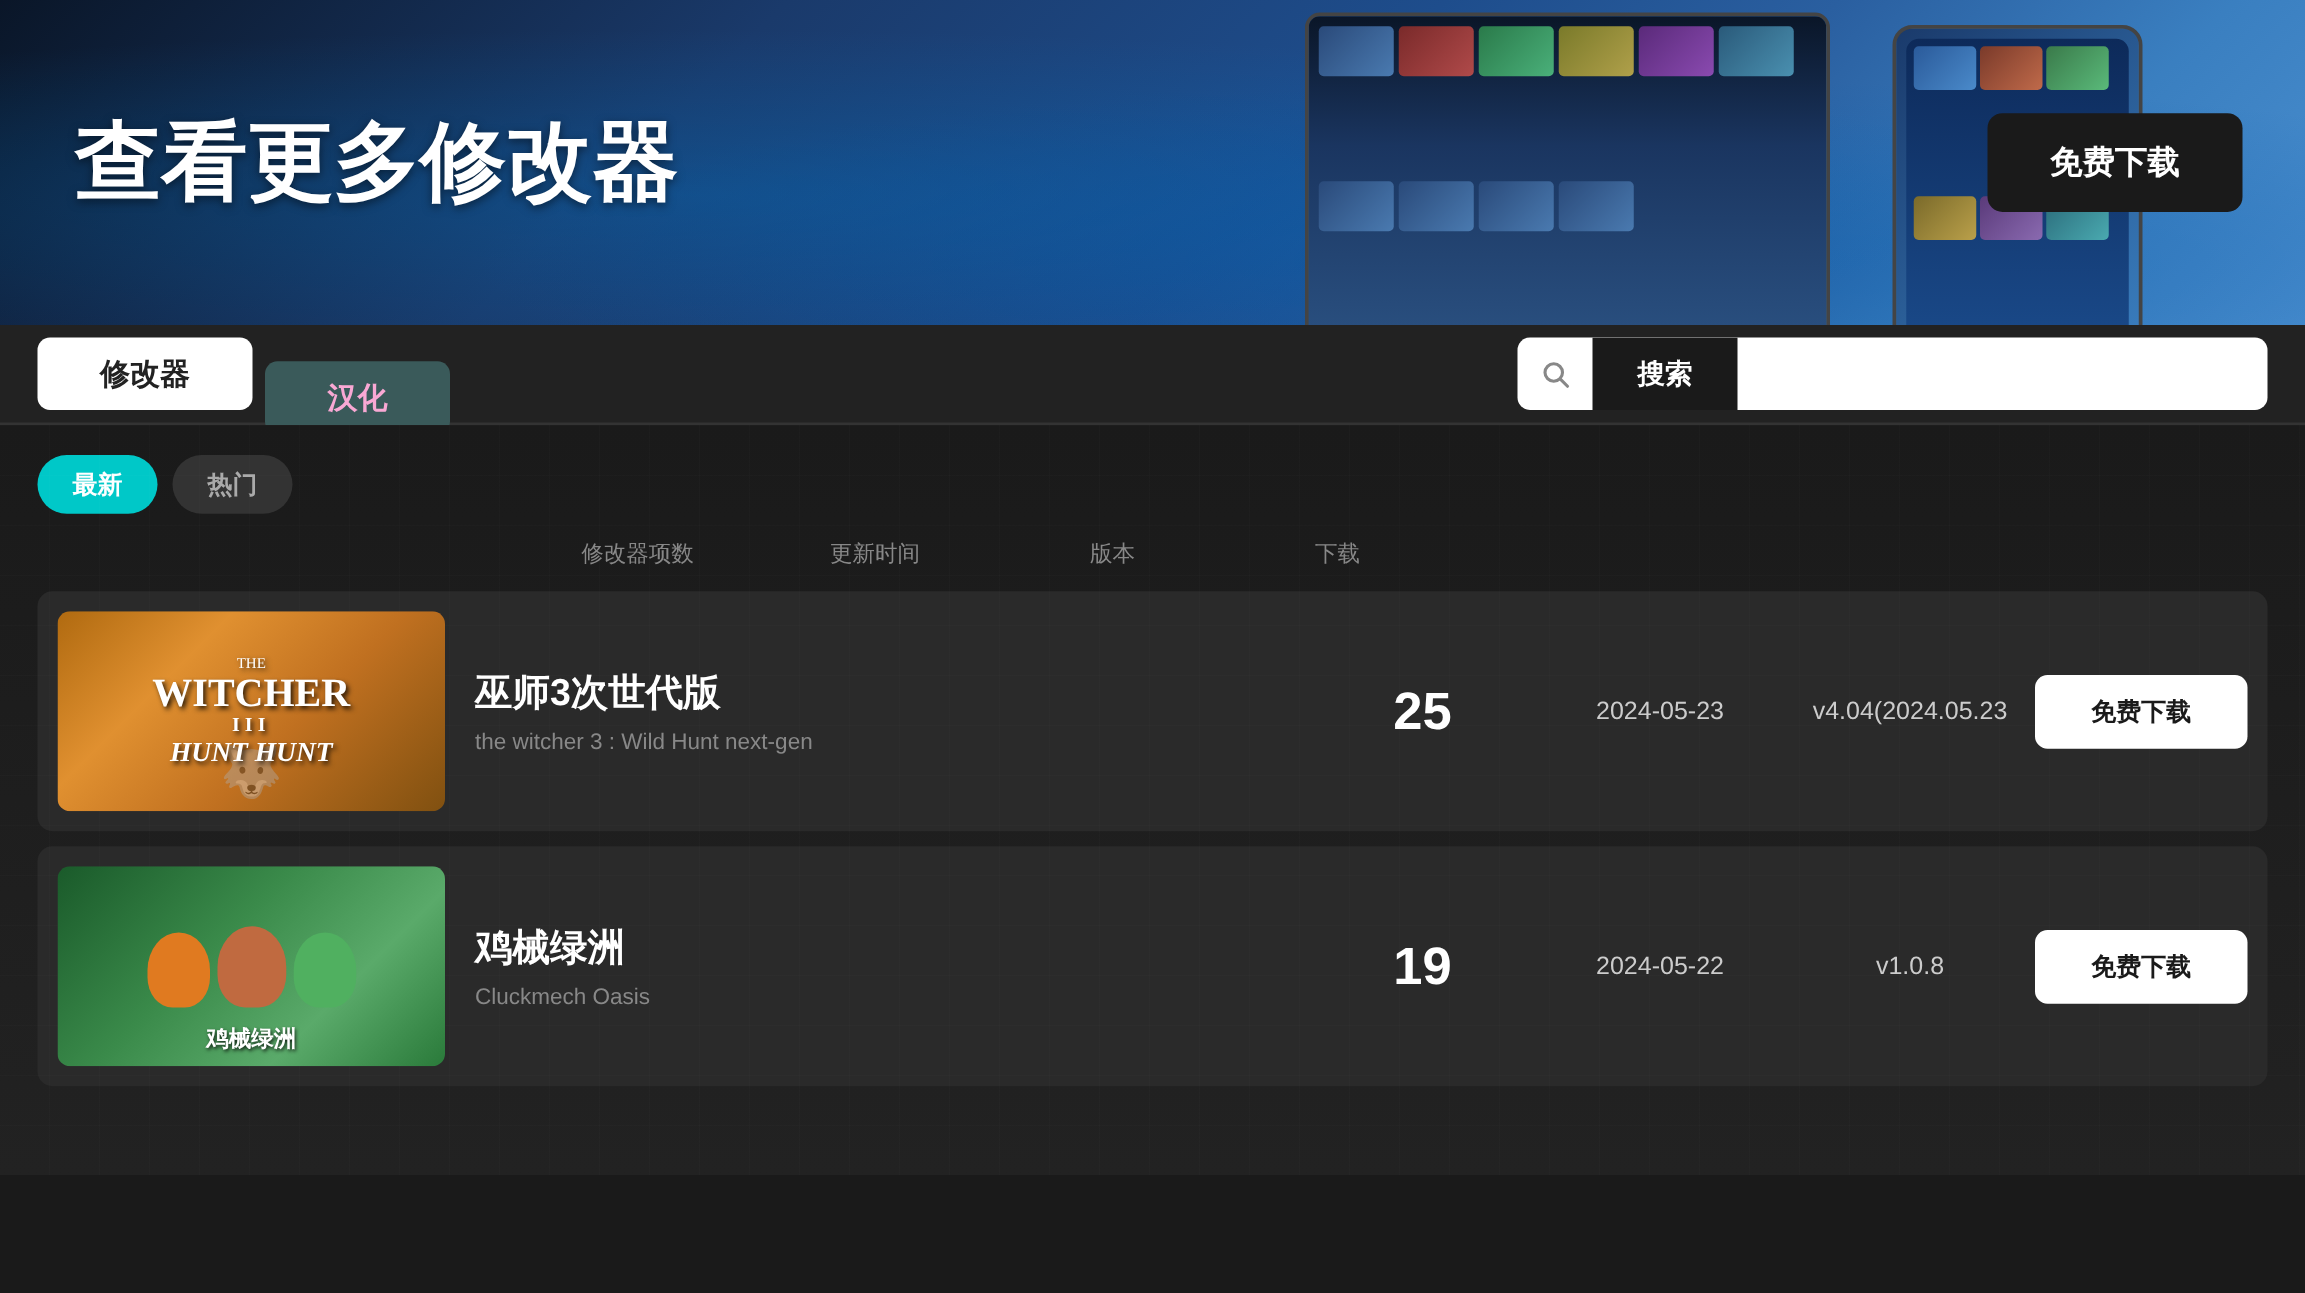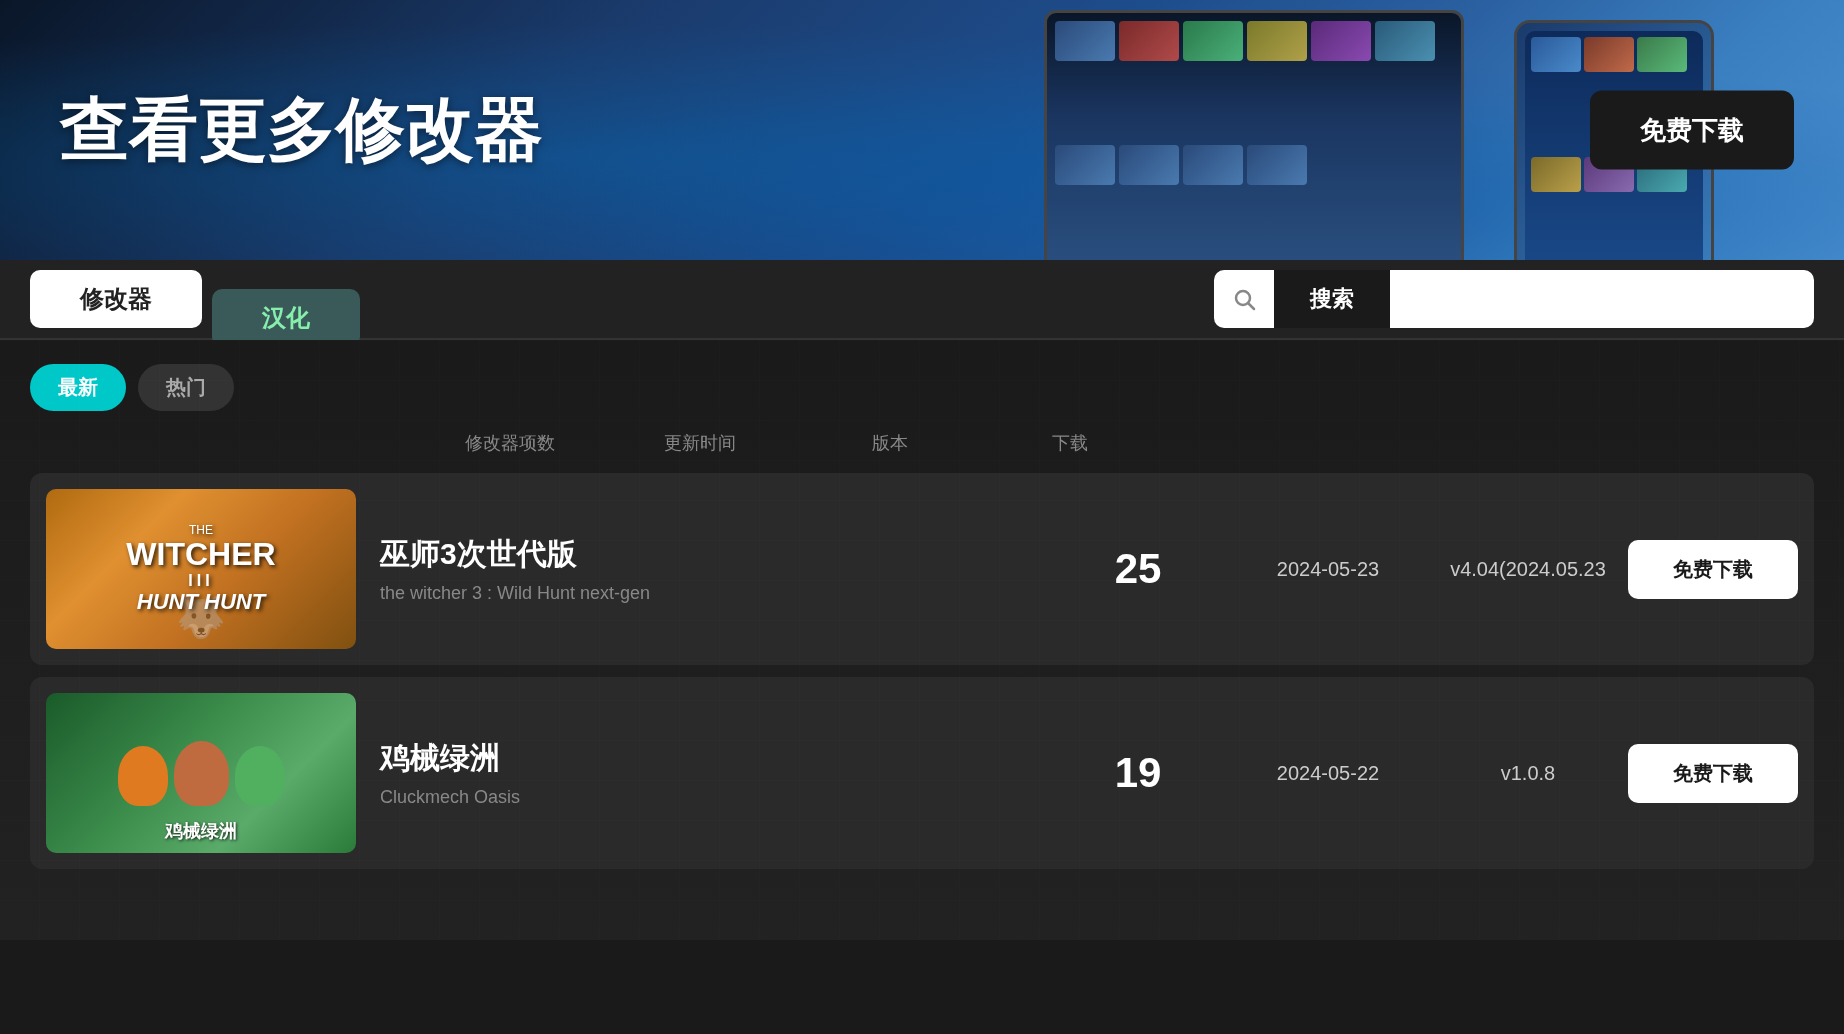--- a/index.html
+++ b/index.html
@@ -157,21 +157,21 @@
       cursor: pointer;
       font-family: inherit;
       margin-right: 10px;
     }
     .nav-btn-modifier {
       background: #fff;
       color: #222;
     }
     .nav-btn-hanhua {
       background: #3a5a5a;
-      color: #86efac;
+      color: #f9a8d4;
       margin-top: 38px;
     }
     .search-area {
       margin-left: auto;
       display: flex;
       align-items: center;
       height: 58px;
       background: #fff;
       border-radius: 10px;
       overflow: hidden;
@@ -290,20 +290,21 @@
     
     .thumb-witcher {
       background: linear-gradient(135deg, #b06a10 0%, #e09030 30%, #c07020 60%, #805010 100%);
       width: 100%;
       height: 100%;
       display: flex;
       flex-direction: column;
       align-items: center;
       justify-content: center;
       position: relative;
+      font-family: Liberation Serif, serif;
     }
     .thumb-witcher-text {
       color: #fff;
       font-weight: 900;
       text-align: center;
       line-height: 1.1;
       font-size: 20px;
       text-shadow: 2px 2px 4px rgba(0,0,0,0.8);
       z-index: 2;
     }

